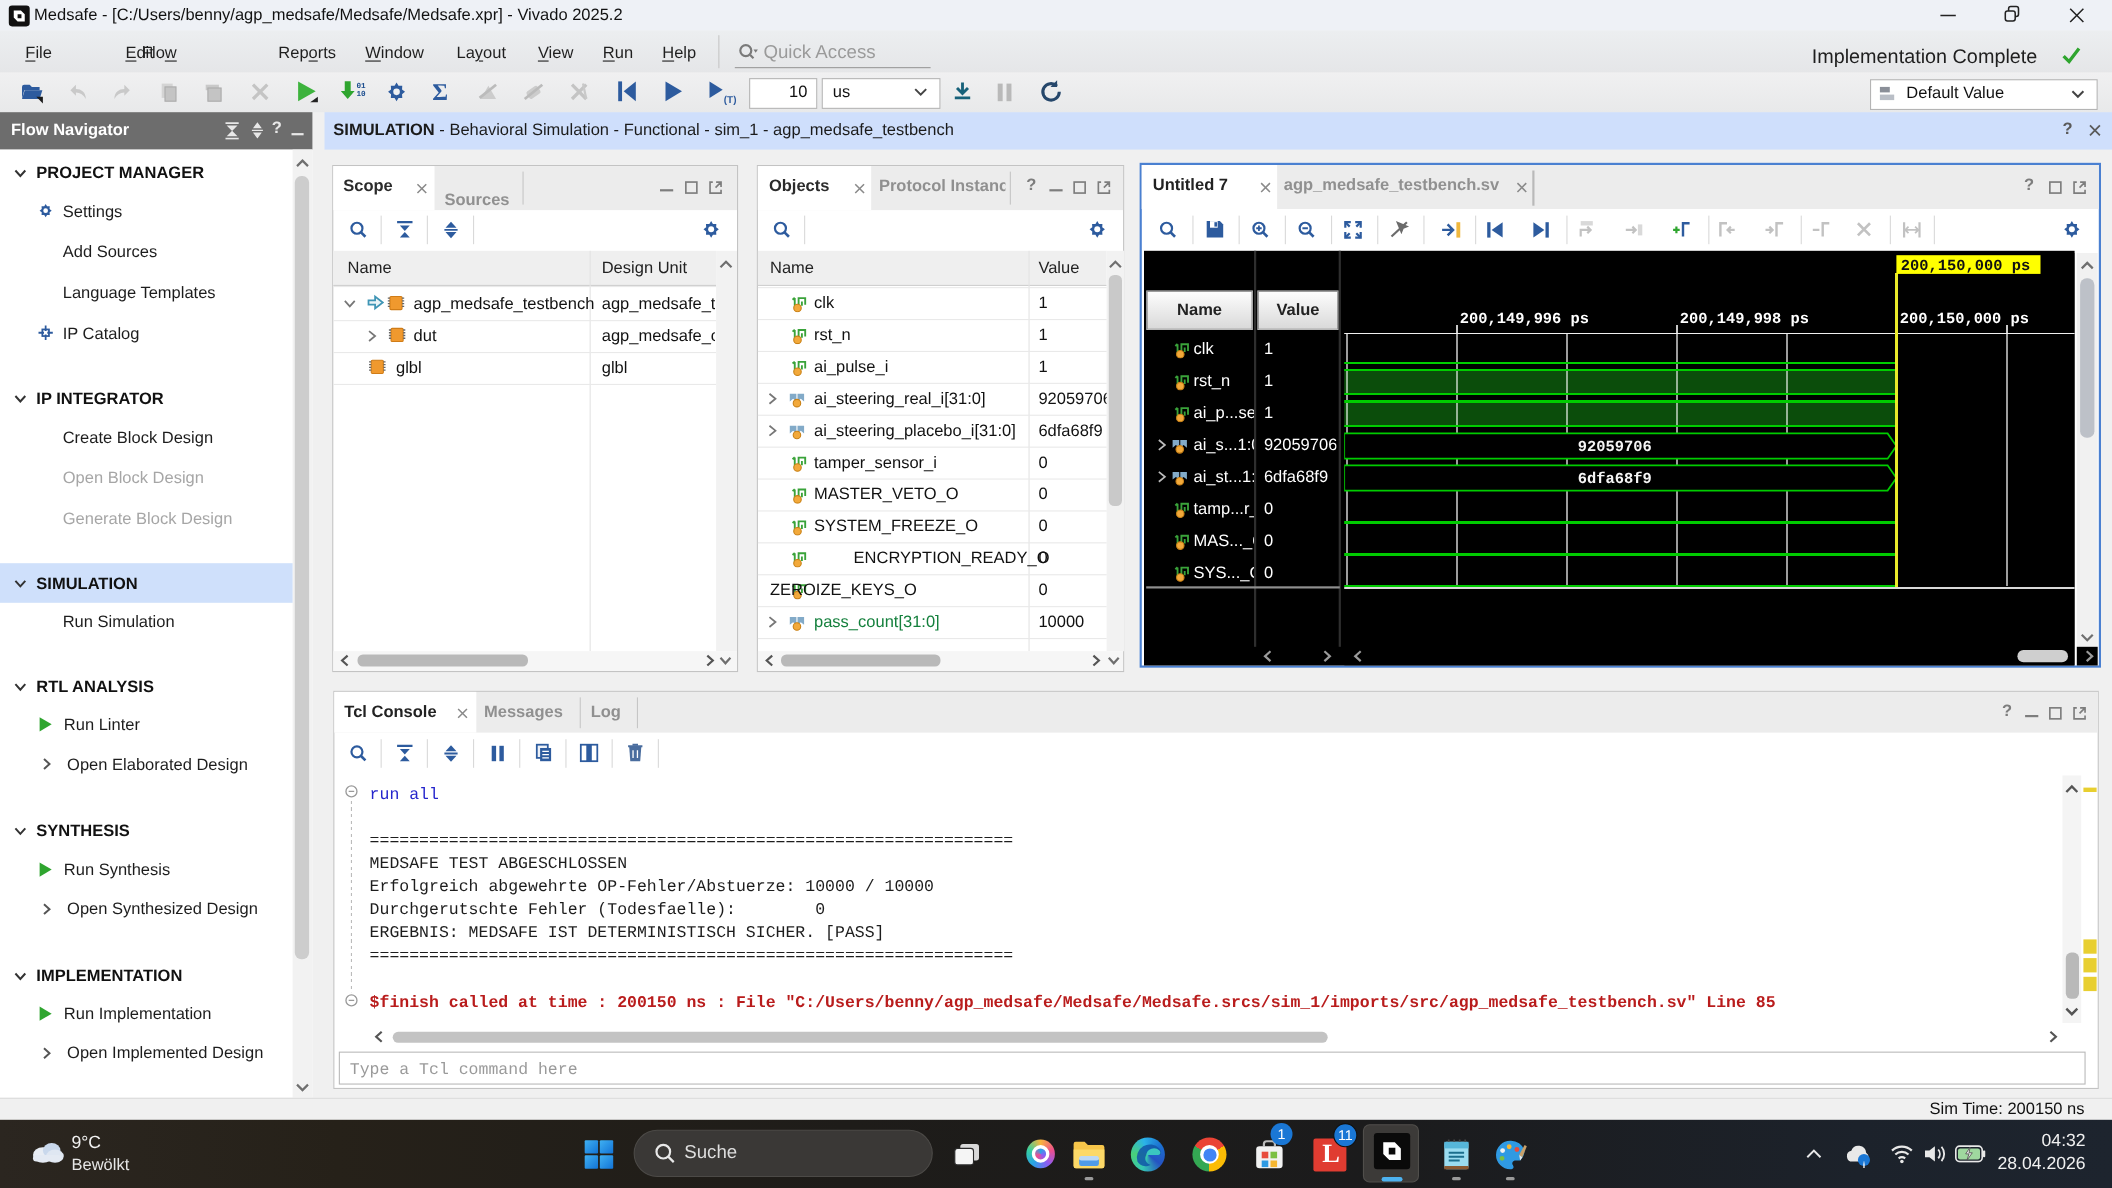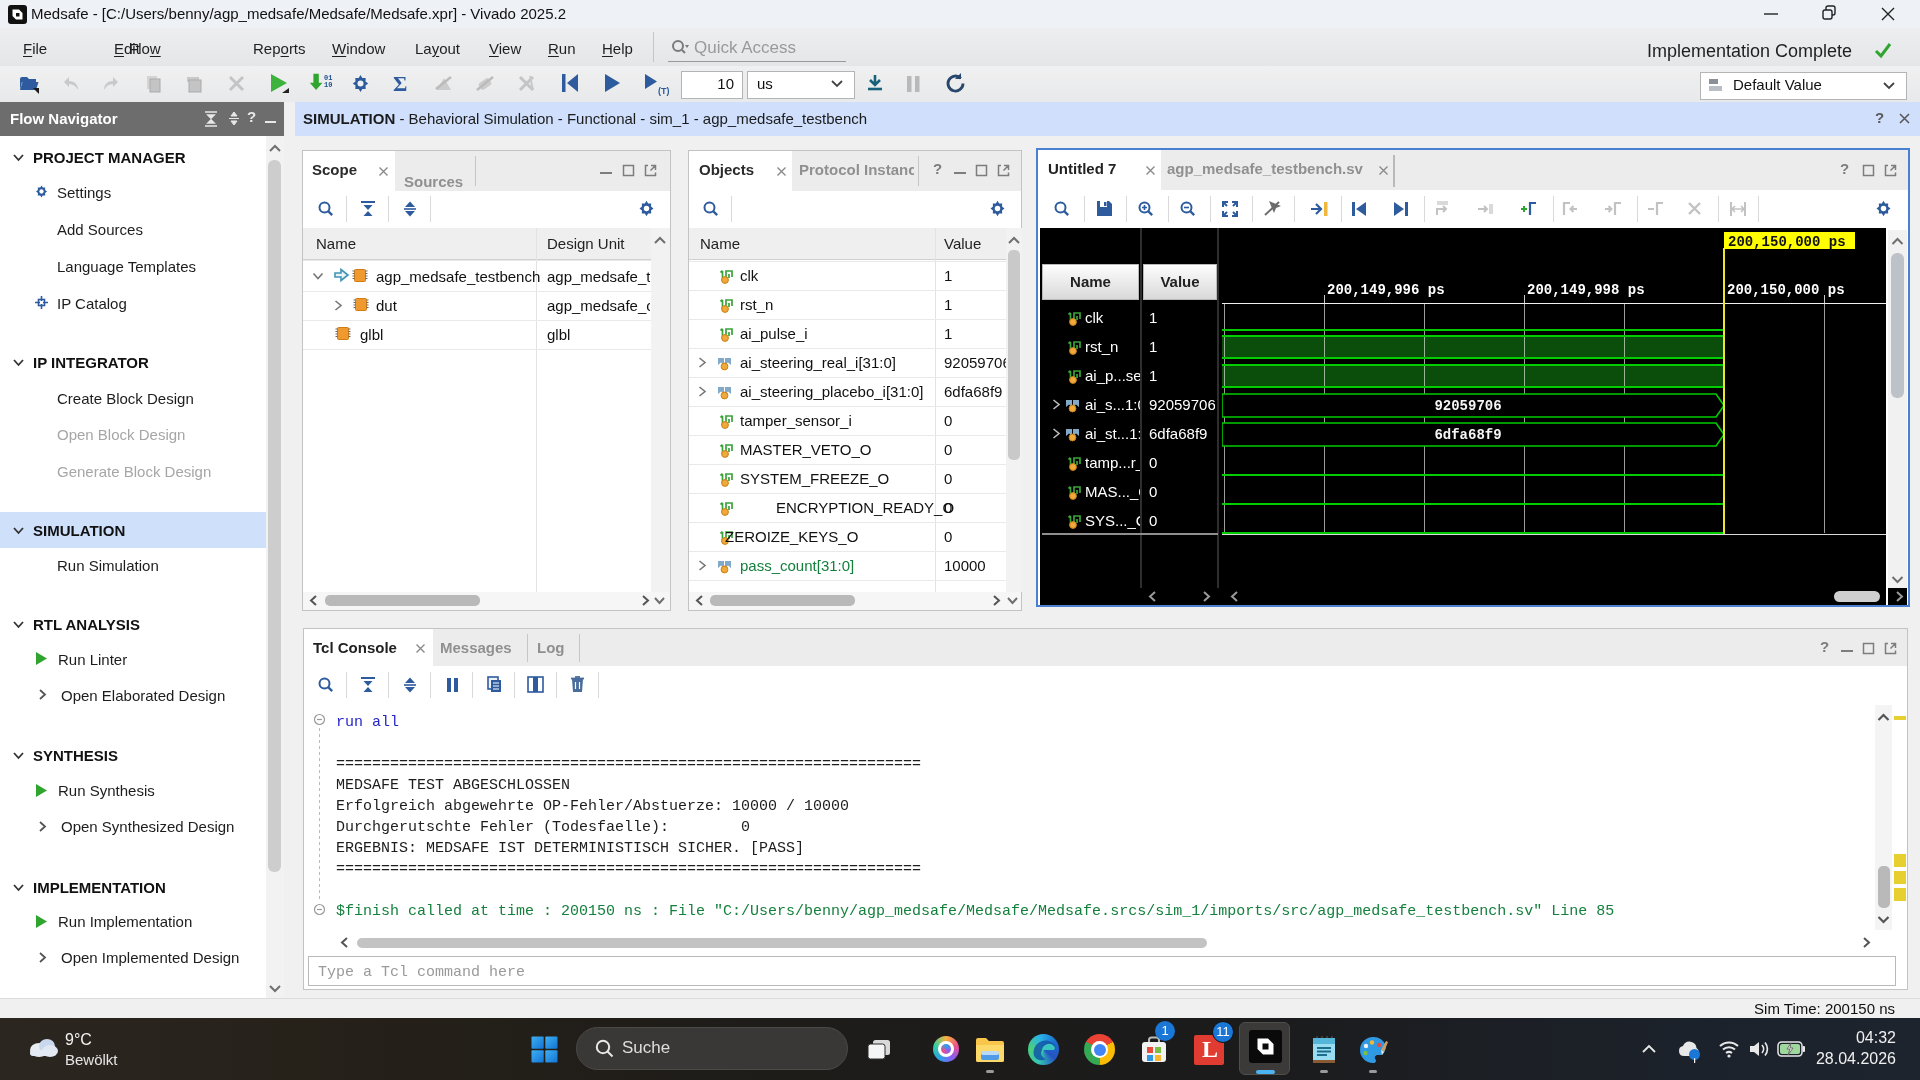--- a/index.html
+++ b/index.html
@@ -493,21 +493,21 @@
     <circle cx="7" cy="12" r="3.4" fill="#f2a93b" stroke="#c98116" stroke-width="1"></circle>
   </svg>
 <div class="abs" style="left:740px;top:499px;font-size:15px;color:#111;width:192px;overflow:hidden;white-space:nowrap;margin-left:36px;">ENCRYPTION_READY_O</div>
 <div class="abs" style="left:944px;top:499px;font-size:15px;color:#111;width:62px;overflow:hidden;white-space:nowrap;">0</div>
 <svg class="icon" style="left:718px;top:529px;" width="16" height="16" viewBox="0 0 16 16">
     <path d="M4.5 3 v9 M2.5 4.5 l2 -1.8" stroke="#3aa33a" stroke-width="1.7" fill="none"></path>
     <path d="M8 9 V3 h6 v6" stroke="#3aa33a" stroke-width="1.7" fill="none"></path>
     <path d="M11 6 v4" stroke="#3aa33a" stroke-width="1.7"></path>
     <circle cx="7" cy="12" r="3.4" fill="#f2a93b" stroke="#c98116" stroke-width="1"></circle>
   </svg>
-<div class="abs" style="left:725px;top:528px;font-size:15px;color:#111;width:192px;overflow:hidden;white-space:nowrap;">ZEROIZE_KEYS_O</div>
+<div class="abs" style="left:700px;top:528px;font-size:15px;color:#111;width:192px;overflow:hidden;white-space:nowrap;">ZEROIZE_KEYS_O</div>
 <div class="abs" style="left:944px;top:528px;font-size:15px;color:#111;width:62px;overflow:hidden;white-space:nowrap;">0</div>
 <svg class="icon" style="left:697px;top:559px;" width="11" height="13" viewBox="0 0 11 13">
     <path d="M2.5 2 l5.5 4.5 L2.5 11" fill="none" stroke="#777" stroke-width="1.6"></path>
   </svg>
 <svg class="icon" style="left:716px;top:558px;" width="17" height="16" viewBox="0 0 17 16">
     <path d="M2 3 h6 v7 l-3 -2.4 -3 2.4 z" fill="#82aac8"></path>
     <path d="M9 3 h6 v7 l-3 -2.4 -3 2.4 z" fill="#82aac8"></path>
     <circle cx="8.5" cy="11.5" r="3.4" fill="#f2a93b" stroke="#c98116" stroke-width="1"></circle>
   </svg>
 <div class="abs" style="left:740px;top:557px;font-size:15px;color:#15803d;width:192px;overflow:hidden;white-space:nowrap;">pass_count[31:0]</div>
@@ -823,21 +823,21 @@
   </svg>
 <div class="abs" style="left:598px;top:672px;width:1px;height:26px;background:#d9d9d9;"></div>
 
 <div class="abs mono" style="left:336px;top:712px;font-size:15px;line-height:21px;color:#2525cc;white-space:pre;">run all</div>
 <div class="abs mono" style="left:336px;top:754px;font-size:15px;line-height:21px;color:#1d1d1d;white-space:pre;">=================================================================
 MEDSAFE TEST ABGESCHLOSSEN
 Erfolgreich abgewehrte OP-Fehler/Abstuerze: 10000 / 10000
 Durchgerutschte Fehler (Todesfaelle):        0
 ERGEBNIS: MEDSAFE IST DETERMINISTISCH SICHER. [PASS]
 =================================================================</div>
-<div class="abs mono" style="left:336px;top:901px;font-size:15px;line-height:21px;color:#15803d;white-space:pre;">$finish called at time : 200150 ns : File "C:/Users/benny/agp_medsafe/Medsafe/Medsafe.srcs/sim_1/imports/src/agp_medsafe_testbench.sv" Line 85</div>
+<div class="abs mono" style="left:336px;top:901px;font-size:15px;line-height:21px;color:#b91c1c;white-space:pre;font-weight:bold;">$finish called at time : 200150 ns : File "C:/Users/benny/agp_medsafe/Medsafe/Medsafe.srcs/sim_1/imports/src/agp_medsafe_testbench.sv" Line 85</div>
 
 <svg class="icon" style="left:313px;top:713px;" width="13" height="13" viewBox="0 0 13 13">
     <circle cx="6.5" cy="6.5" r="5" fill="none" stroke="#9a9a9a" stroke-width="1.2"></circle>
     <path d="M4 6.5 h5" stroke="#9a9a9a" stroke-width="1.2"></path>
   </svg>
 <svg class="icon" style="left:313px;top:903px;" width="13" height="13" viewBox="0 0 13 13">
     <circle cx="6.5" cy="6.5" r="5" fill="none" stroke="#9a9a9a" stroke-width="1.2"></circle>
     <path d="M4 6.5 h5" stroke="#9a9a9a" stroke-width="1.2"></path>
   </svg>
 <div class="abs" style="left:319px;top:728px;width:1px;height:174px;background:repeating-linear-gradient(#bbb 0 3px,transparent 3px 6px);"></div>

